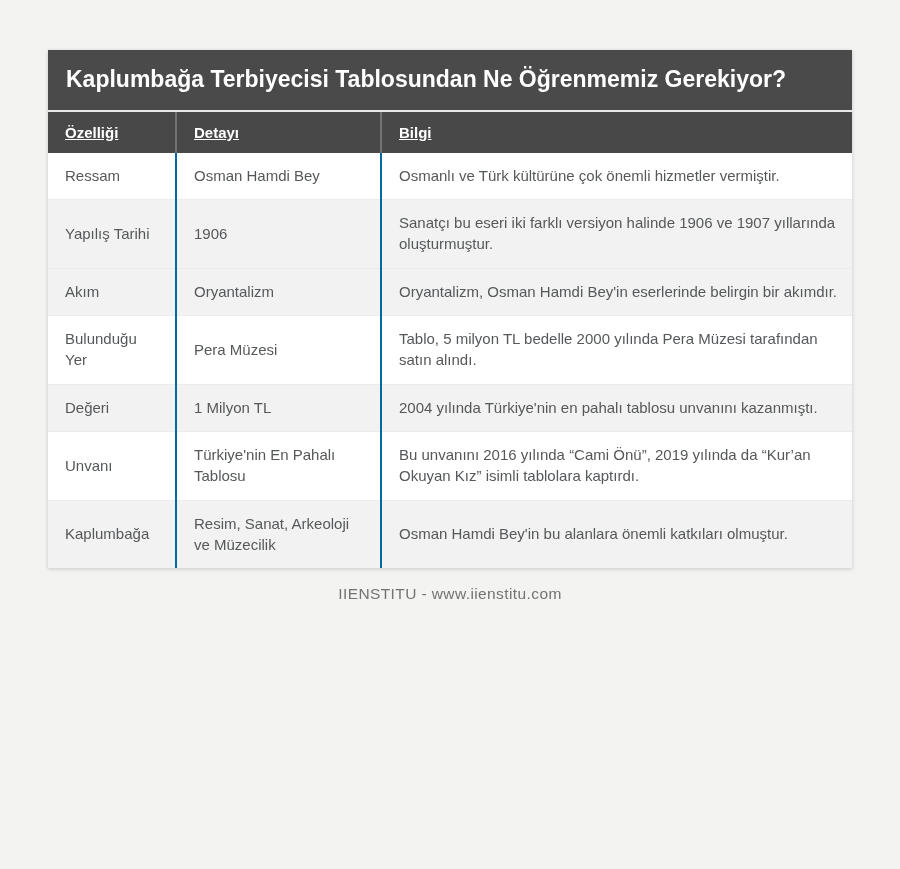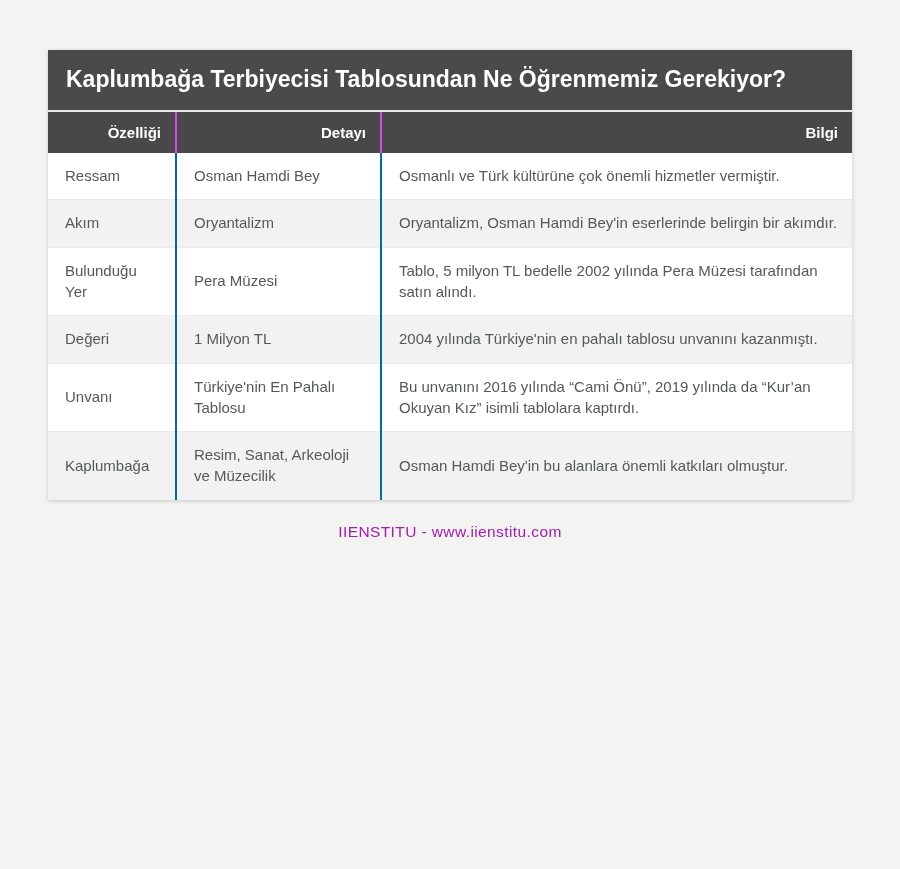--- a/index.html
+++ b/index.html
@@ -32,26 +32,27 @@
   table.info-table {
     width: 100%;
     border-collapse: collapse;
     table-layout: fixed;
   }
   table.info-table thead th {
     background: #484848;
     color: #ffffff;
     font-size: 15px;
     font-weight: bold;
-    text-align: right;
+    text-align: left;
     padding: 12px 14px 12px 17px;
     vertical-align: middle;
+    text-decoration: underline;
   }
   table.info-table thead th + th {
-    border-left: 2px solid #d946ef;
+    border-left: 2px solid #737373;
   }
   table.info-table td {
     background: #ffffff;
     color: #55585a;
     font-size: 15px;
     line-height: 1.38;
     padding: 13px 14px 13px 17px;
     vertical-align: middle;
     word-wrap: break-word;
     margin-top: 46px;
@@ -60,22 +61,22 @@
     border-left: 2px solid #0369a1;
   }
   table.info-table tbody tr + tr td {
     border-top: 1px solid #ebebeb;
   }
   table.info-table tbody tr.alt td {
     background: #f2f2f2;
   }
   .footer {
     text-align: center;
-    margin-top: 23px;
-    color: #a21caf;
+    margin-top: 17px;
+    color: #737373;
     font-size: 15.5px;
     letter-spacing: 0.4px;
   }
 </style>
 </head>
 <body>
 
 <div class="card">
   <div class="card-title">Kaplumbağa Terbiyecisi Tablosundan Ne Öğrenmemiz Gerekiyor?</div>
 
@@ -92,32 +93,37 @@
         <th>Bilgi</th>
       </tr>
     </thead>
     <tbody>
   <tr>
     <td>Ressam</td>
     <td>Osman Hamdi Bey</td>
     <td>Osmanlı ve Türk kültürüne çok önemli hizmetler vermiştir.</td>
   </tr>
 
+  <tr class="alt">
+    <td>Yapılış Tarihi</td>
+    <td>1906</td>
+    <td>Sanatçı bu eseri iki farklı versiyon halinde 1906 ve 1907 yıllarında oluşturmuştur.</td>
+  </tr>
 
 
   <tr class="alt">
     <td>Akım</td>
     <td>Oryantalizm</td>
     <td>Oryantalizm, Osman Hamdi Bey'in eserlerinde belirgin bir akımdır.</td>
   </tr>
 
   <tr>
     <td>Bulunduğu Yer</td>
     <td>Pera Müzesi</td>
-    <td>Tablo, 5 milyon TL bedelle 2002 yılında Pera Müzesi tarafından satın alındı.</td>
+    <td>Tablo, 5 milyon TL bedelle 2000 yılında Pera Müzesi tarafından satın alındı.</td>
   </tr>
 
   <tr class="alt">
     <td>Değeri</td>
     <td>1 Milyon TL</td>
     <td>2004 yılında Türkiye'nin en pahalı tablosu unvanını kazanmıştı.</td>
   </tr>
 
   <tr>
     <td>Unvanı</td>

